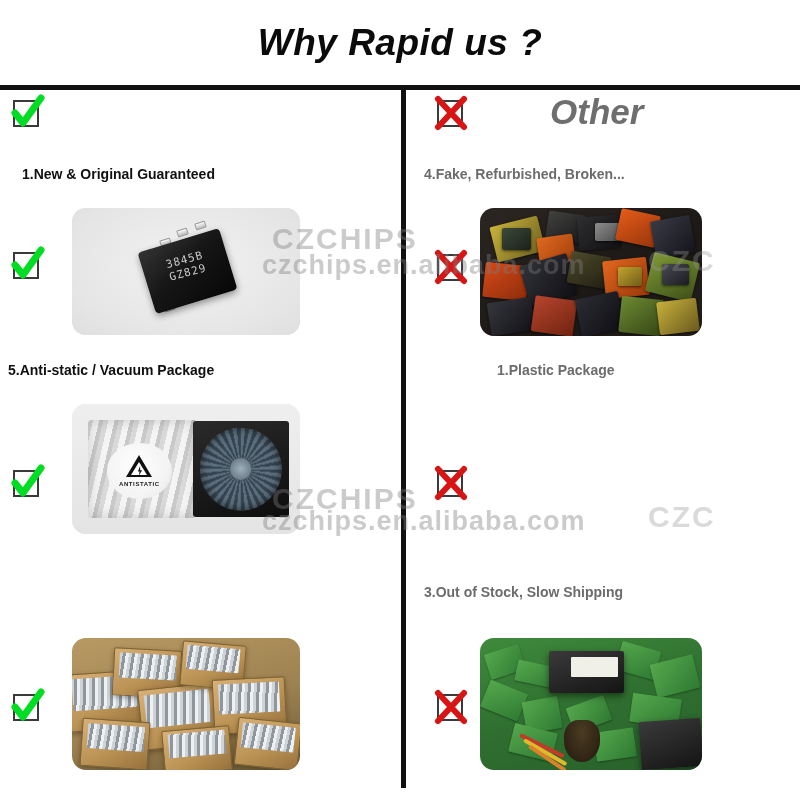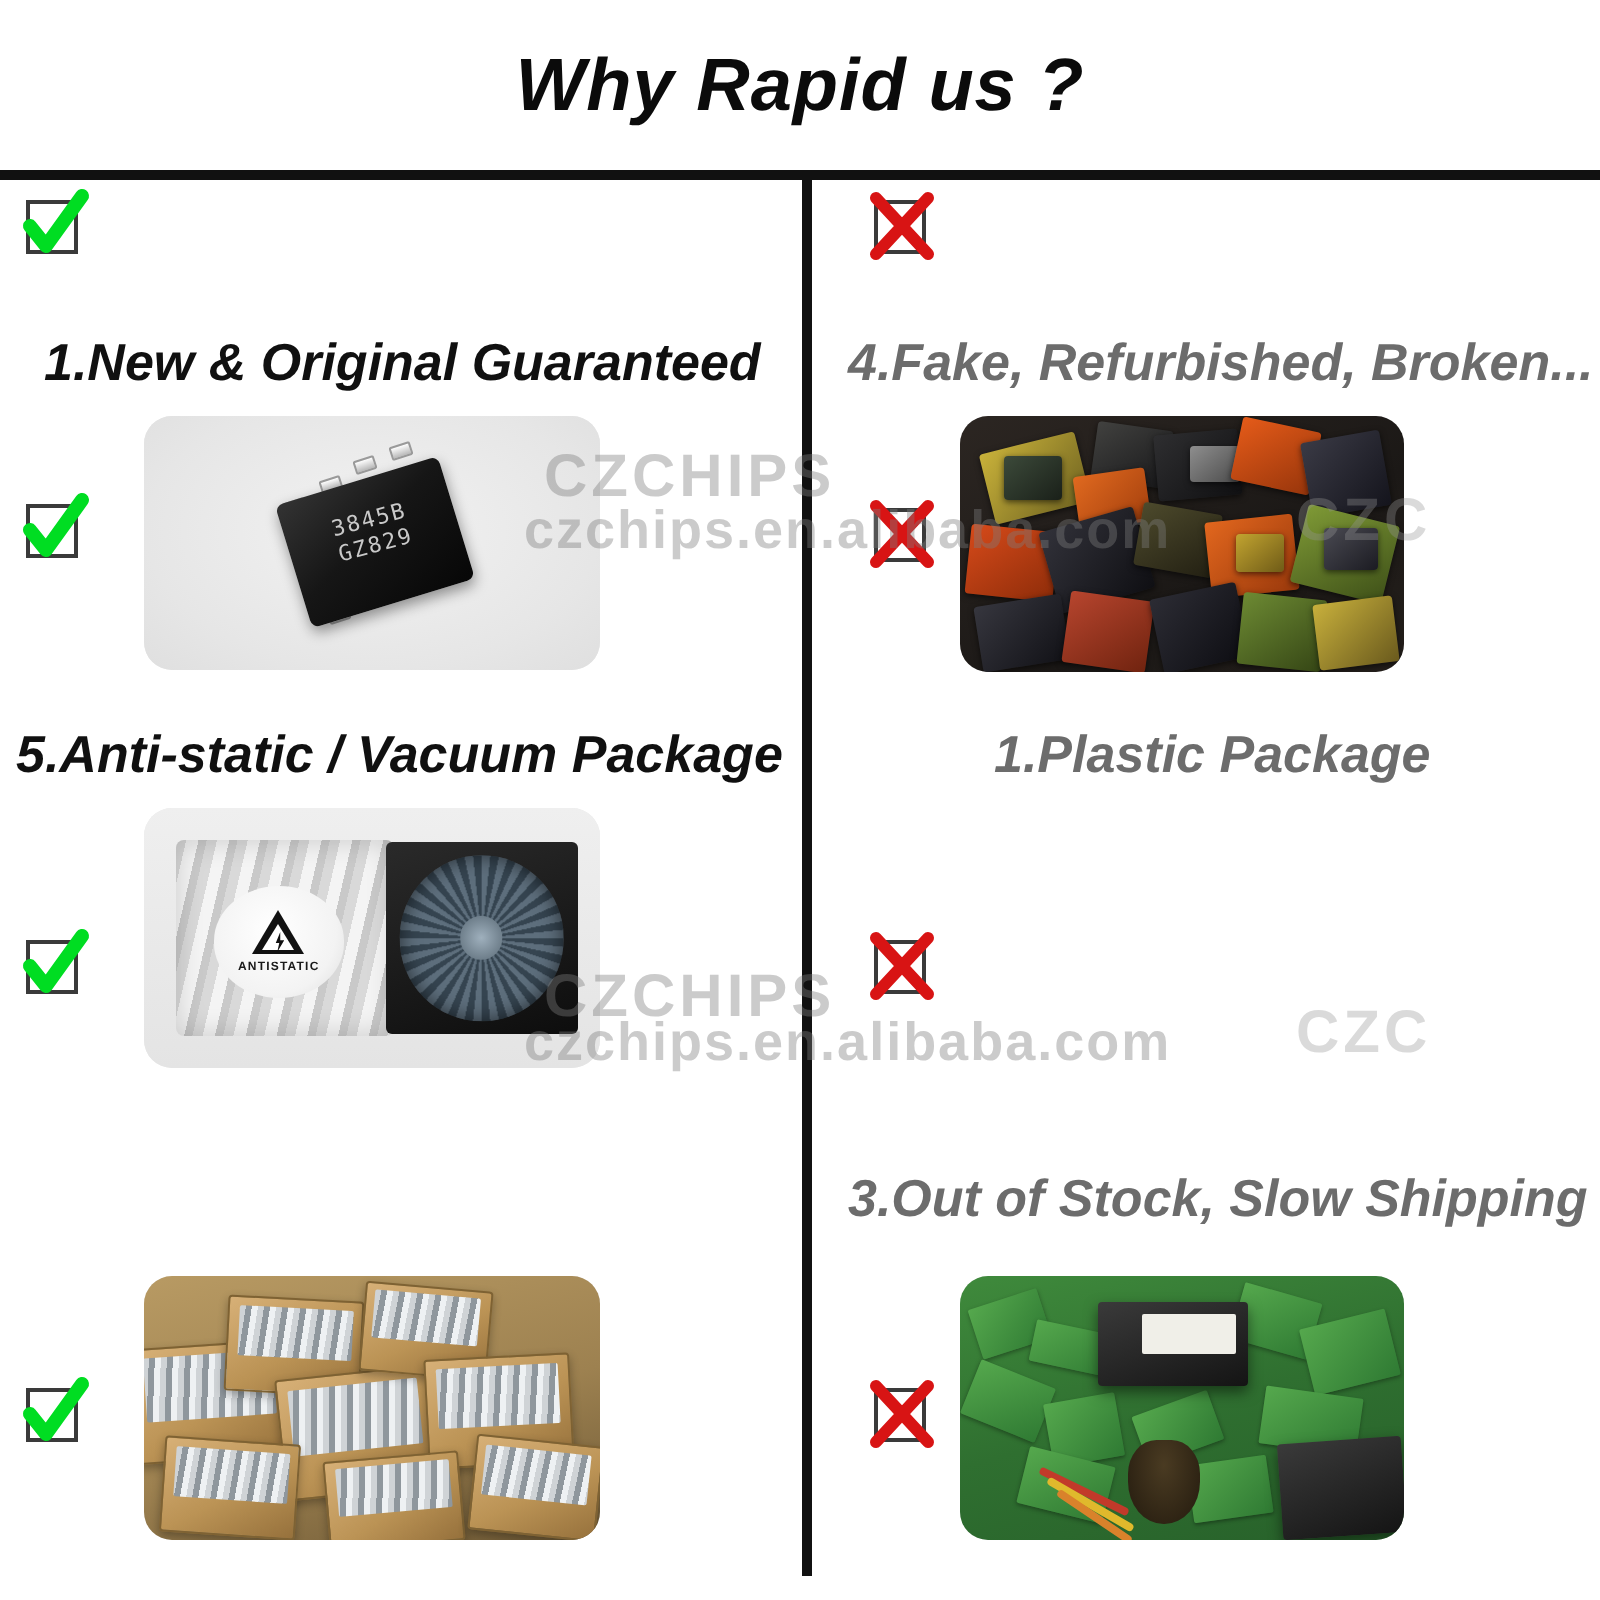--- a/index.html
+++ b/index.html
@@ -84,23 +84,22 @@
     left: 0;
     top: 0;
     width: 34px;
     height: 34px;
     overflow: visible;
   }
 
   
   .row-text {
     position: absolute;
-    font-size: 26px;
+    font-size: 14px;
     font-weight: bold;
-    font-style: italic;
     line-height: 1.17;
     white-space: pre-line;
   }
   .row-text.ours  { color: #101010; }
   .row-text.other { color: #6c6c6c; }
 
   
   .photo {
     position: absolute;
     border-radius: 14px;
@@ -319,20 +318,21 @@
       <path d="M5 17 L13 27 L31 2" fill="none" stroke="#00dd22" stroke-width="7" stroke-linecap="round" stroke-linejoin="round"></path>
     </svg>
   </div>
 
   <div class="mark" style="left:434px; top:96px;">
     <div class="box"></div>
     <svg viewBox="0 0 34 34">
       <path d="M4 3 L30 31 M30 3 L4 31" fill="none" stroke="#d81414" stroke-width="6" stroke-linecap="round"></path>
     </svg>
   </div>
+  <div class="col-head other">Other</div>
 
   <div class="row-text ours" style="left:22px; top:166px;">1.New &amp; Original Guaranteed</div>
 
   <div class="mark" style="left:10px; top:248px;">
     <div class="box"></div>
     <svg viewBox="0 0 34 34">
       <path d="M5 17 L13 27 L31 2" fill="none" stroke="#00dd22" stroke-width="7" stroke-linecap="round" stroke-linejoin="round"></path>
     </svg>
   </div>
 

